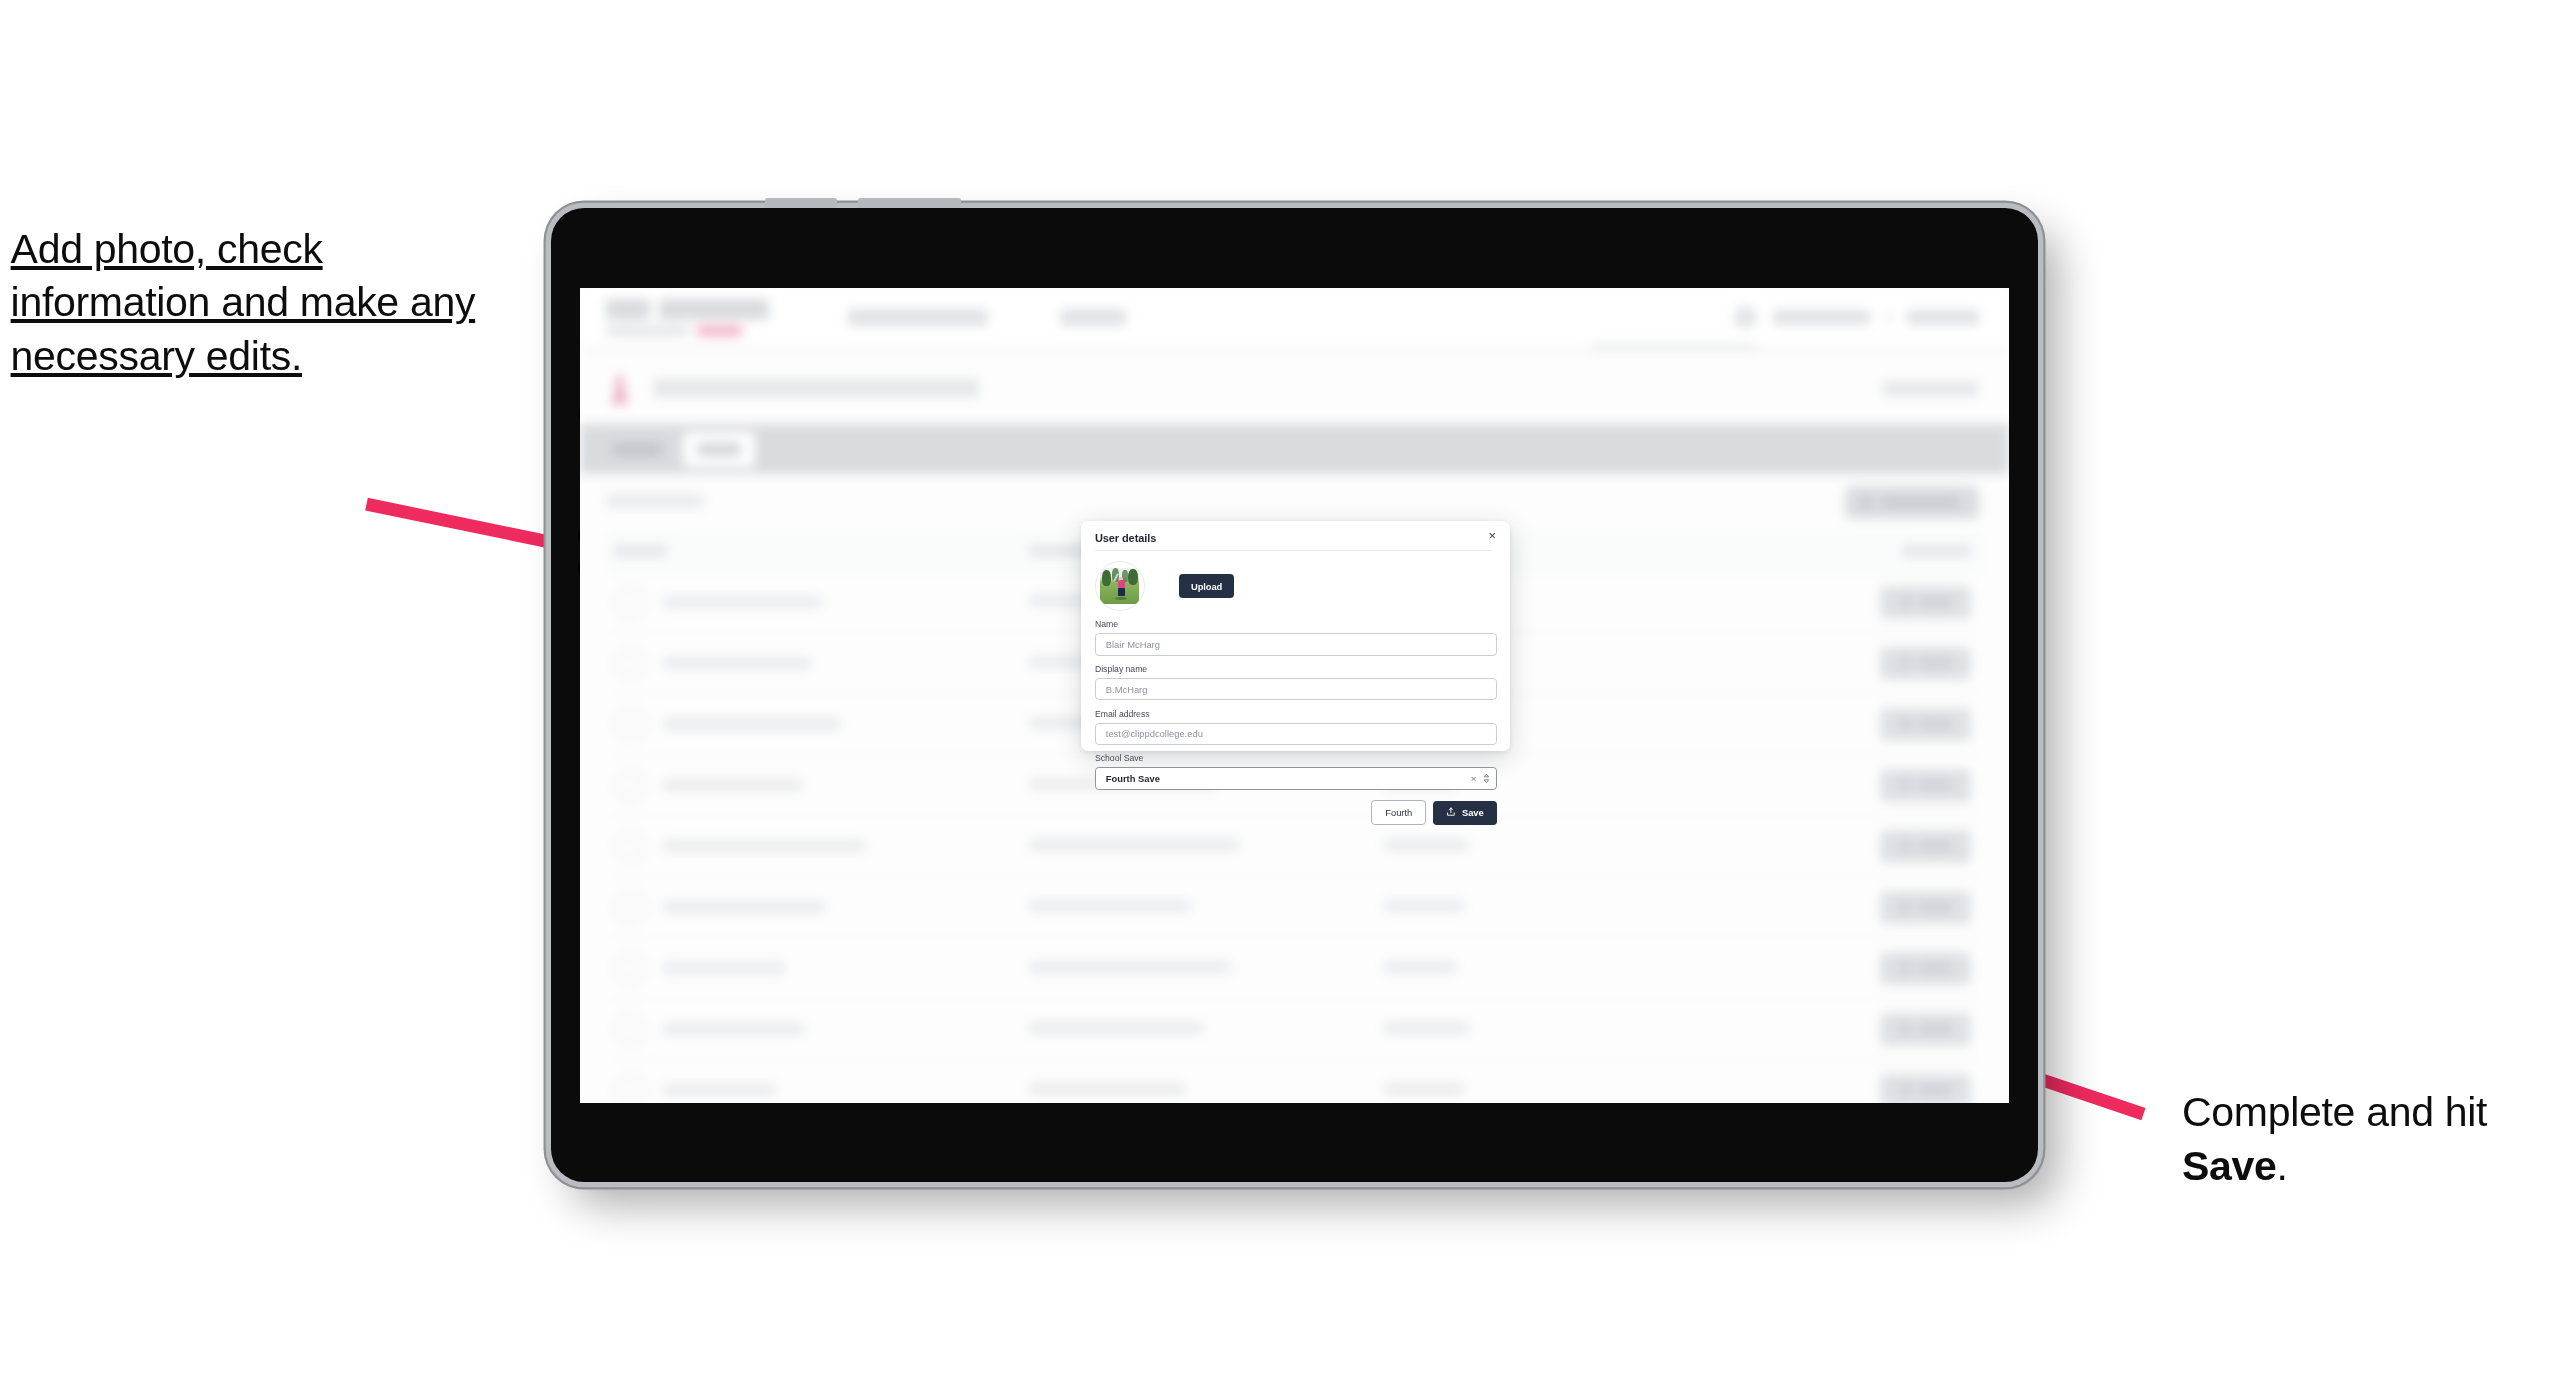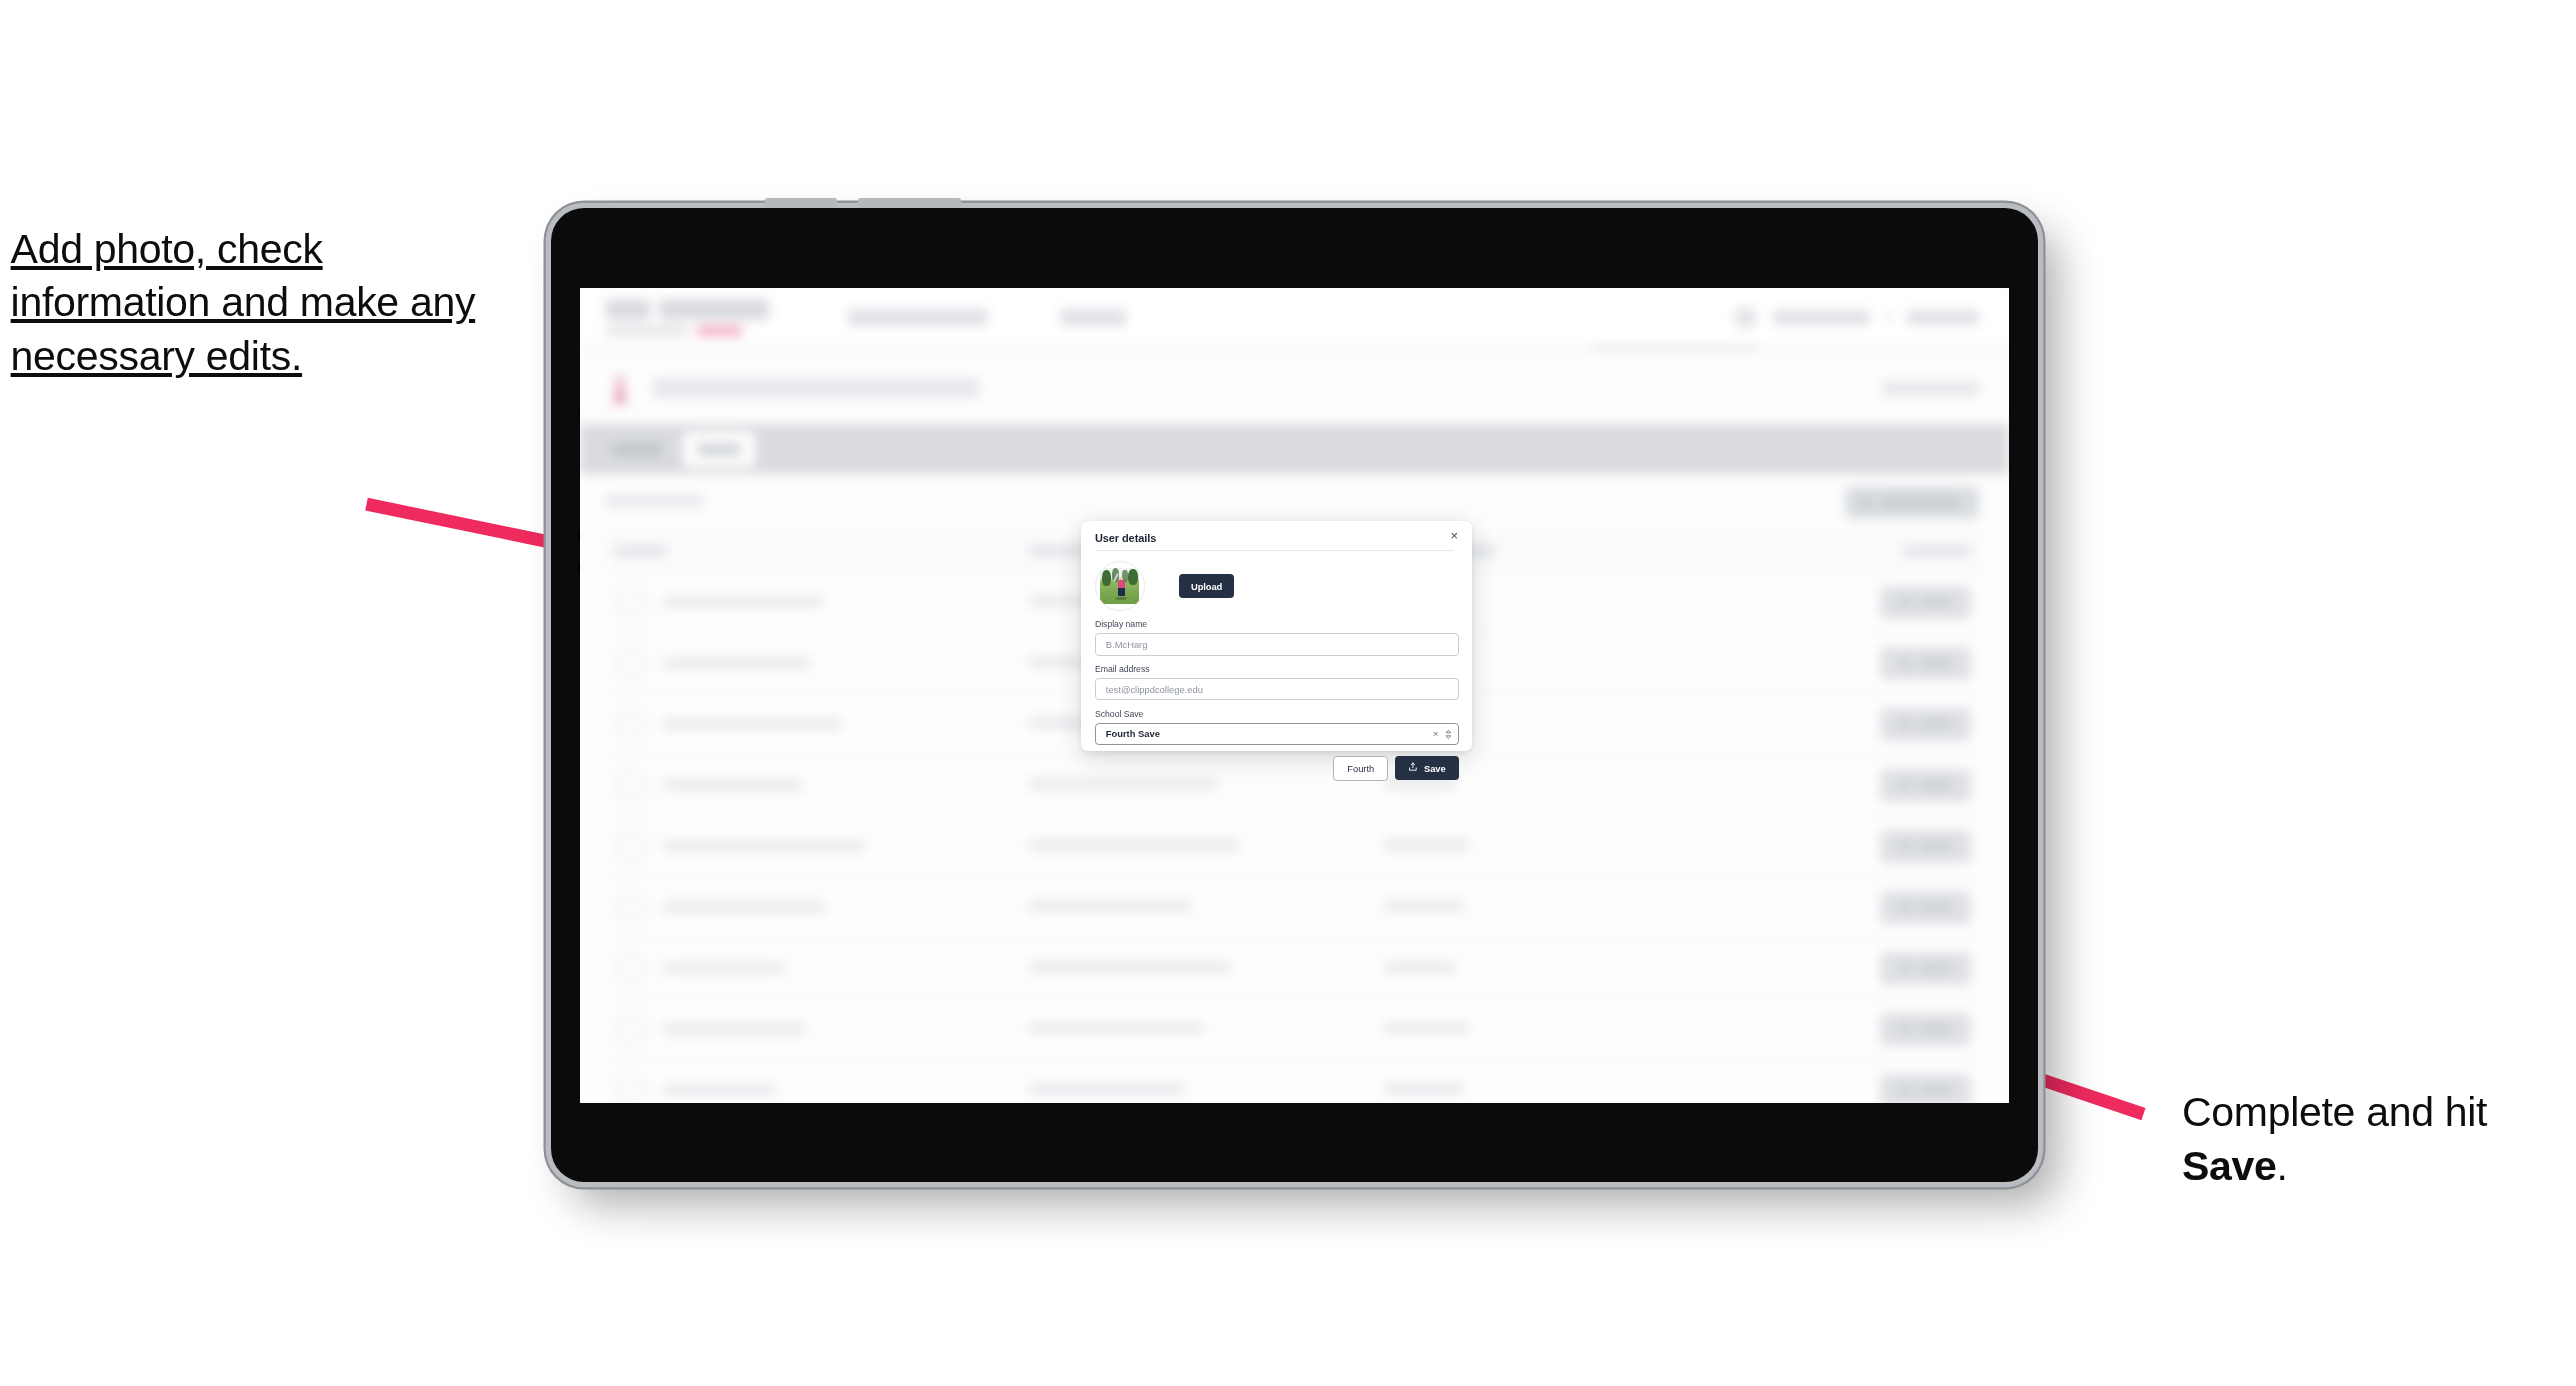--- a/index.html
+++ b/index.html
@@ -204,21 +204,21 @@
     width: 91px; height: 33px; border-radius: 6px; background: #dfe1e5;
     display: flex; align-items: center; justify-content: center; gap: 7.5px;
   }
   .edit-button .icon { width: 11.3px; height: 11.3px; border-radius: 2.3px; background: #cdd0d5; }
   .edit-button .pill { width: 33px; height: 10.6px; border-radius: 2.3px; background: #cdd0d5; }
 
   
   #modal {
     position: absolute;
     left: 501px; top: 233px;
-    width: 391px; height: 230px;
+    width: 429px; height: 230px;
     background: #ffffff;
     border-radius: 6.8px;
     box-shadow: 0 6.8px 26px rgba(17,22,34,0.16), 0 1.5px 5.3px rgba(17,22,34,0.07);
     padding: 11.3px 13.6px 0 13.6px;
   }
   #modal-header {
     position: relative;
     display: flex; align-items: flex-start; justify-content: space-between;
     border-bottom: 0.8px solid #e7e9ec;
     padding-bottom: 6px;
@@ -574,20 +574,24 @@
               <div id="golfer-club"></div>
               <div id="golfer-head"></div>
               <div id="golfer-torso"></div>
               <div id="golfer-legs"></div>
               <div id="ground-shadow"></div>
             </div>
           </div>
           <button id="upload-button">Upload</button>
         </div>
 
+        <div class="field-group">
+          <div class="field-label">Name</div>
+          <input class="field-input" type="text" value="Blair McHarg" style="">
+        </div>
 
         <div class="field-group">
           <div class="field-label">Display name</div>
           <input class="field-input" type="text" value="B.McHarg" style="">
         </div>
 
         <div class="field-group">
           <div class="field-label">Email address</div>
           <input class="field-input" type="text" value="test@clippdcollege.edu" style="">
         </div>

